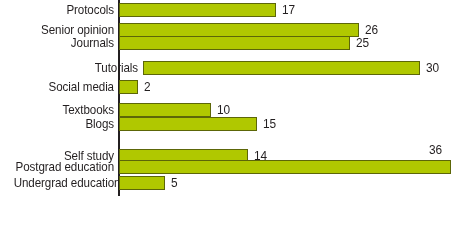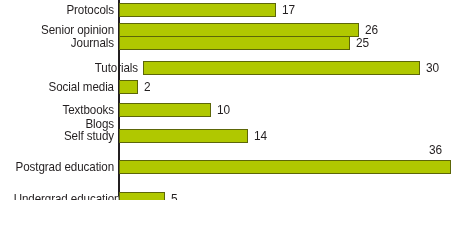--- a/index.html
+++ b/index.html
@@ -129,47 +129,51 @@
     <div class="bar-row" style="top:77px;">
       <div class="bar-label">Social media</div>
       <div class="bar-wrap" style="width:332px;">
         <div class="bar-rect" style="width:19px;"></div>
         <div class="bar-value" style="left:25px;">2</div>
       </div>
     </div>
 
     <div class="bar-row" style="top:114px;">
       <div class="bar-label">Blogs</div>
+      <div class="bar-wrap" style="width:332px;">
+        <div class="bar-rect" style="width:138px;"></div>
+        <div class="bar-value" style="left:144px;">15</div>
+      </div>
     </div>
 
     <div class="bar-row" style="top:100px;">
       <div class="bar-label">Textbooks</div>
       <div class="bar-wrap" style="width:332px;">
         <div class="bar-rect" style="width:92px;"></div>
         <div class="bar-value" style="left:98px;">10</div>
       </div>
     </div>
 
-    <div class="bar-row" style="top:126px;">
+    <div class="bar-row" style="top:146px;">
       <div class="bar-label">Self study</div>
       <div class="bar-wrap" style="width:332px;">
         <div class="bar-rect" style="width:129px;"></div>
         <div class="bar-value" style="left:135px;">14</div>
       </div>
     </div>
 
     <div class="bar-row" style="top:156.8px;">
       <div class="bar-label">Postgrad education</div>
       <div class="bar-wrap" style="width:280px;">
         <div class="bar-rect" style="width:332px;"></div>
         <div class="bar-value" style="left:310px; top:-17px;">36</div>
       </div>
     </div>
 
-    <div class="bar-row" style="top:189px;">
+    <div class="bar-row" style="top:173px;">
       <div class="bar-label">Undergrad education</div>
       <div class="bar-wrap" style="width:332px;">
         <div class="bar-rect" style="width:46px;"></div>
         <div class="bar-value" style="left:52px;">5</div>
       </div>
     </div>
 
   </div>
 </div>
 

